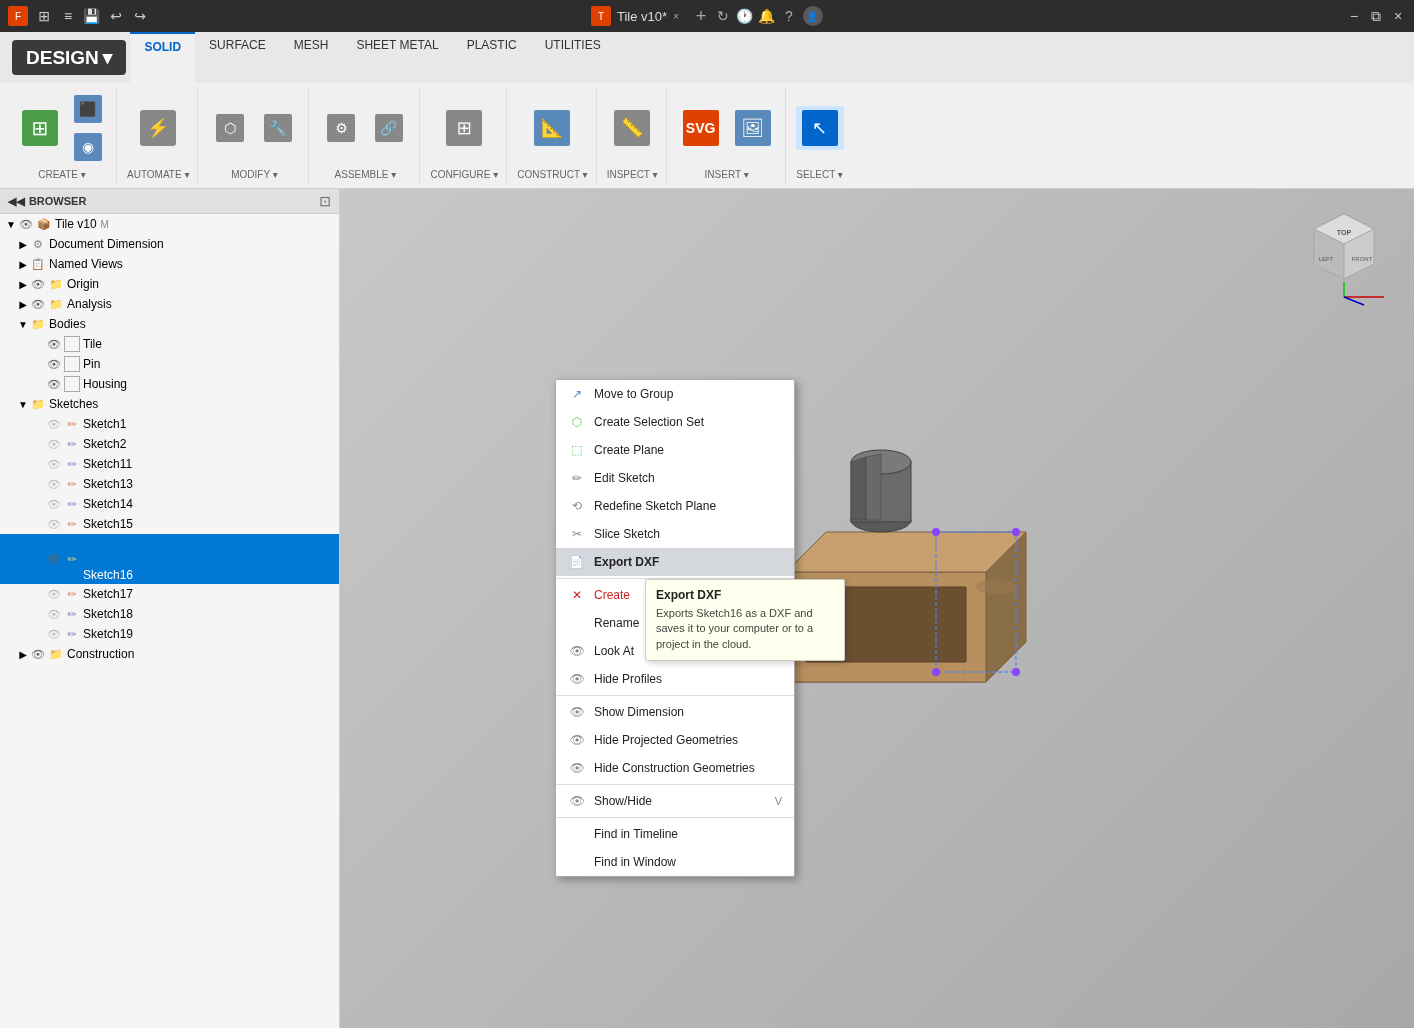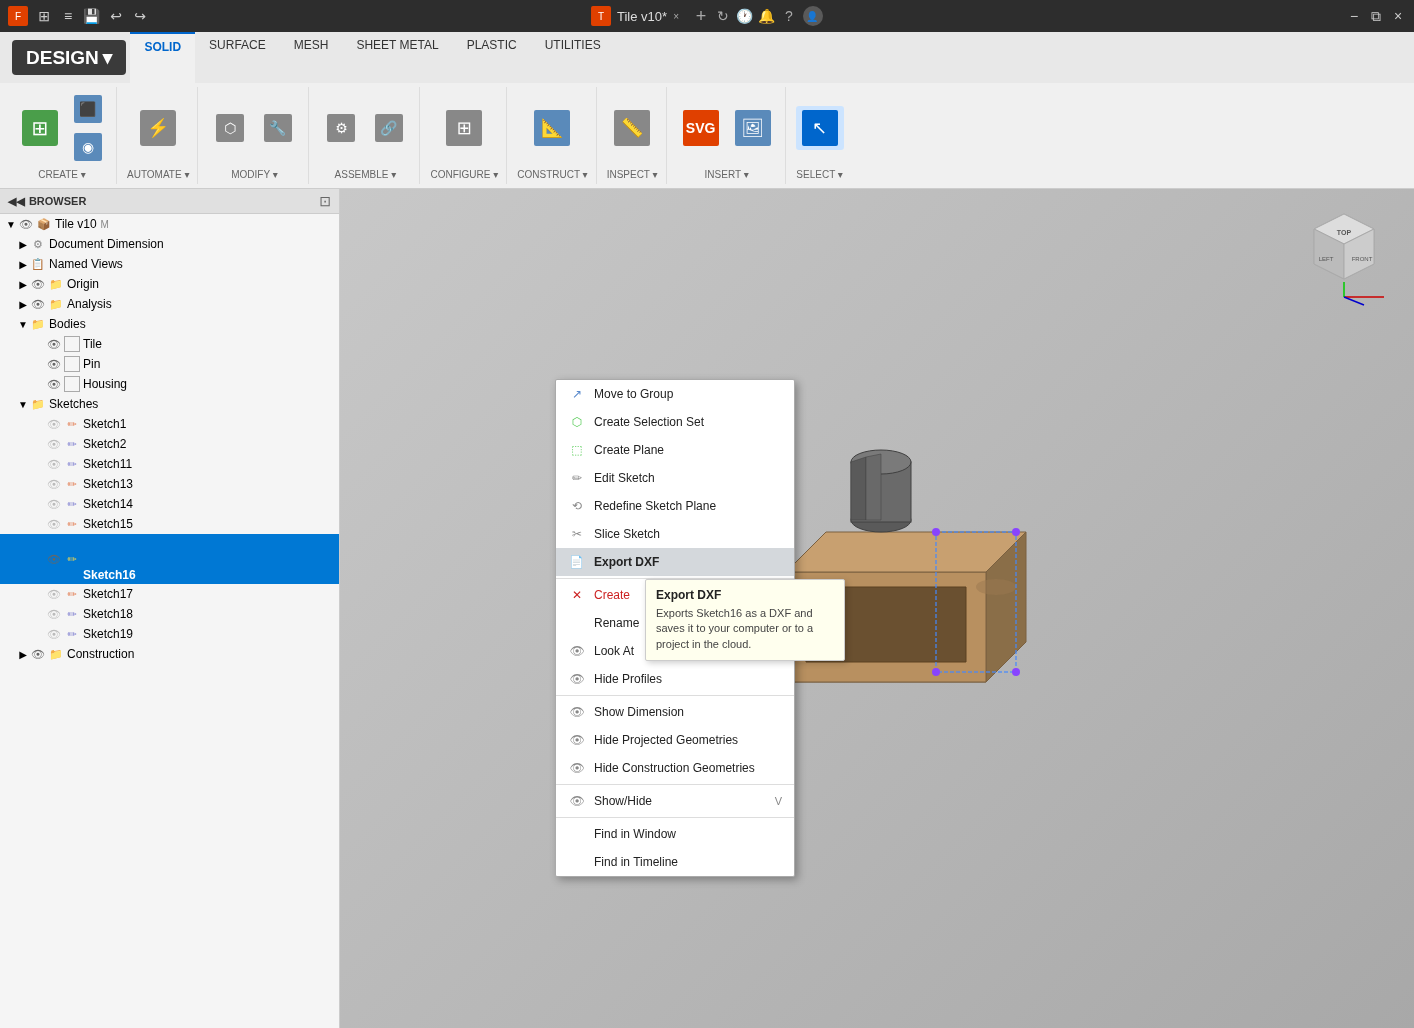--- a/index.html
+++ b/index.html
@@ -334,21 +334,21 @@
         <span class="tree-toggle"> </span>
         <span class="tree-eye" style="opacity:0.4;">👁</span>
         <span class="tree-icon" style="color:#e07040;">✏</span>
         <span>Sketch15</span>
       </div>
 
       <div class="tree-item indent-2 selected">
         <span class="tree-toggle"> </span>
         <span class="tree-eye">👁</span>
         <span class="tree-icon" style="color:#ffdd44;">✏</span>
-        <span style="font-weight:700;margin-top:32px;">Sketch16</span>
+        <span style="font-weight:400;margin-top:32px;">Sketch16</span>
       </div>
 
       <div class="tree-item indent-2">
         <span class="tree-toggle"> </span>
         <span class="tree-eye" style="opacity:0.4;">👁</span>
         <span class="tree-icon" style="color:#e07040;">✏</span>
         <span>Sketch17</span>
       </div>
 
       <div class="tree-item indent-2">
@@ -490,25 +490,25 @@
       </div>
       <div class="ctx-sep"></div>
       <div class="ctx-item">
         <span class="ctx-icon" style="color:#888;">👁</span>
         <span>Show/Hide</span>
         <span class="ctx-shortcut">V</span>
       </div>
       <div class="ctx-sep"></div>
       <div class="ctx-item">
         <span class="ctx-icon"></span>
+        <span>Find in Timeline</span>
+      </div>
+      <div class="ctx-item">
+        <span class="ctx-icon"></span>
         <span>Find in Window</span>
-      </div>
-      <div class="ctx-item">
-        <span class="ctx-icon"></span>
-        <span>Find in Timeline</span>
       </div>
     </div>
 
     <div class="tooltip-box">
       <div class="tooltip-title">Export DXF</div>
       <div class="tooltip-desc">Exports Sketch16 as a DXF and saves it to your computer or to a project in the cloud.</div>
     </div>
   </div>
 </div>
 

